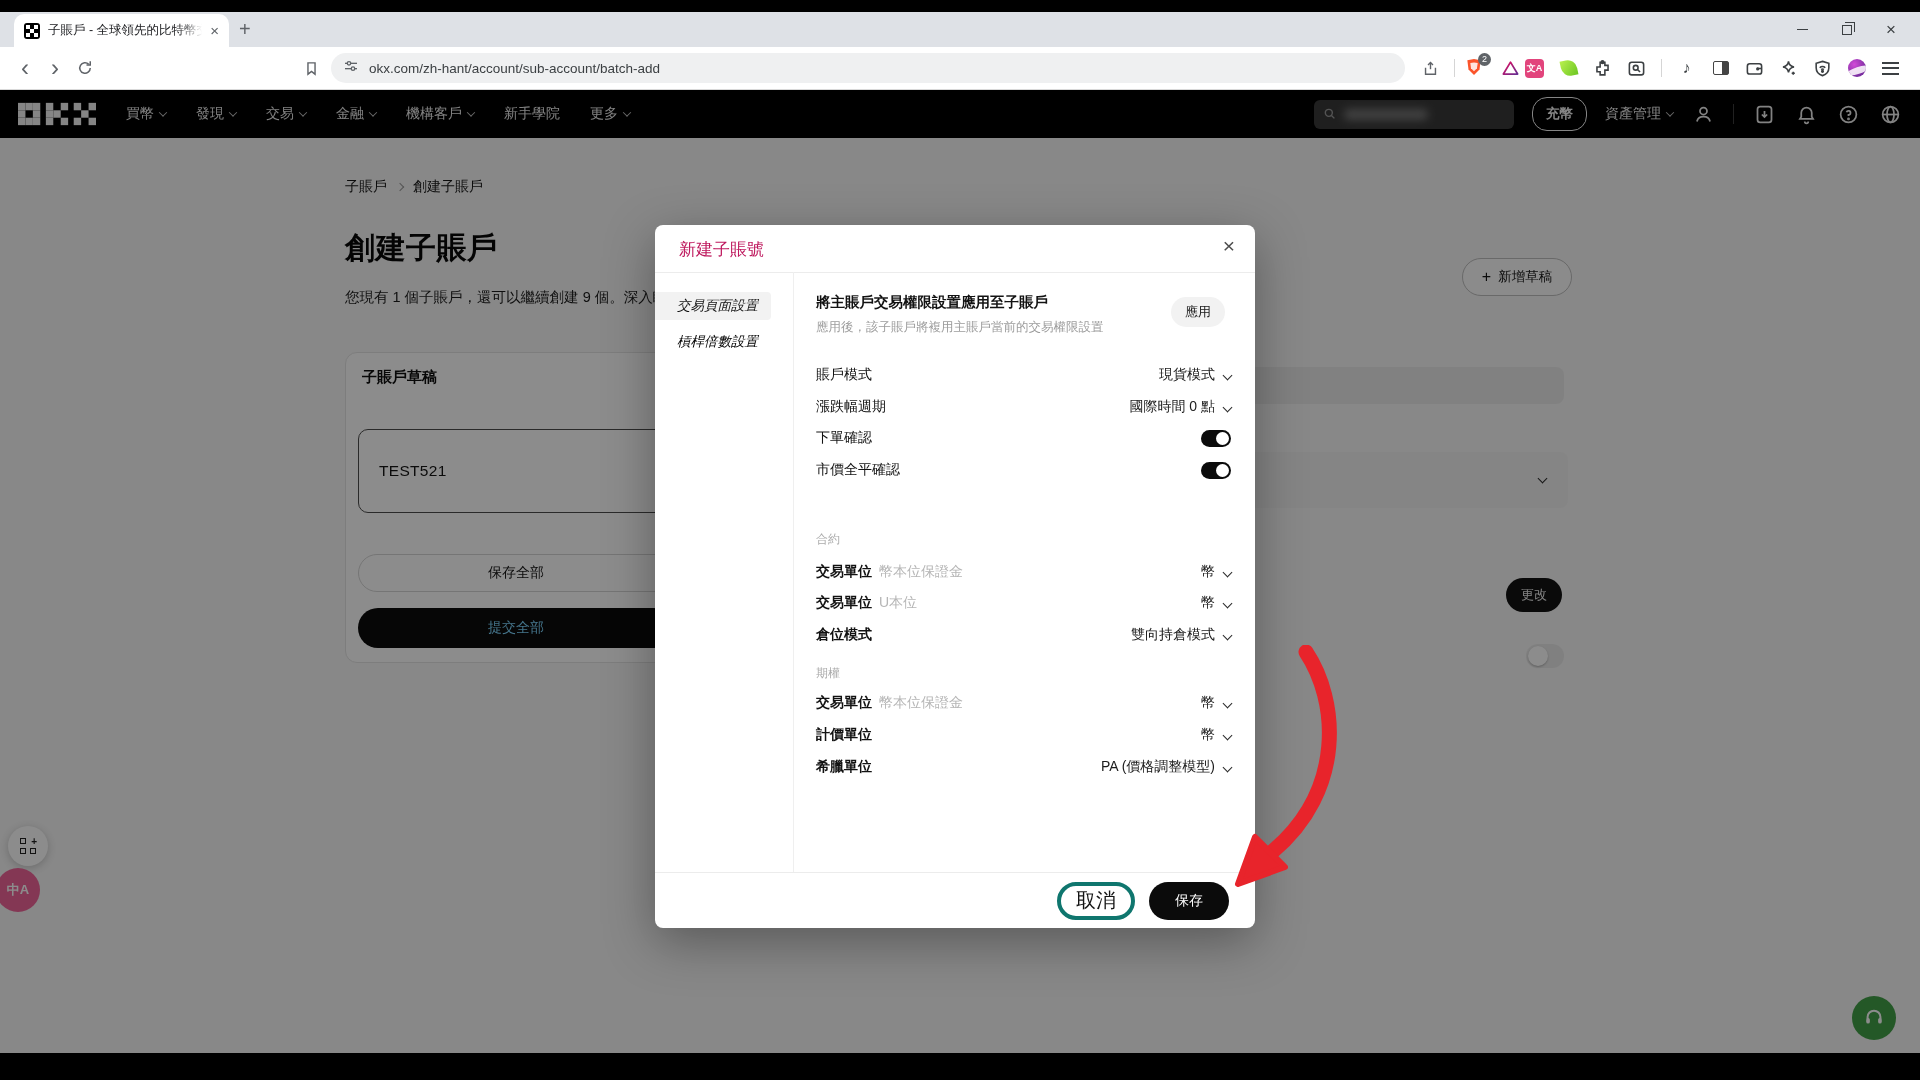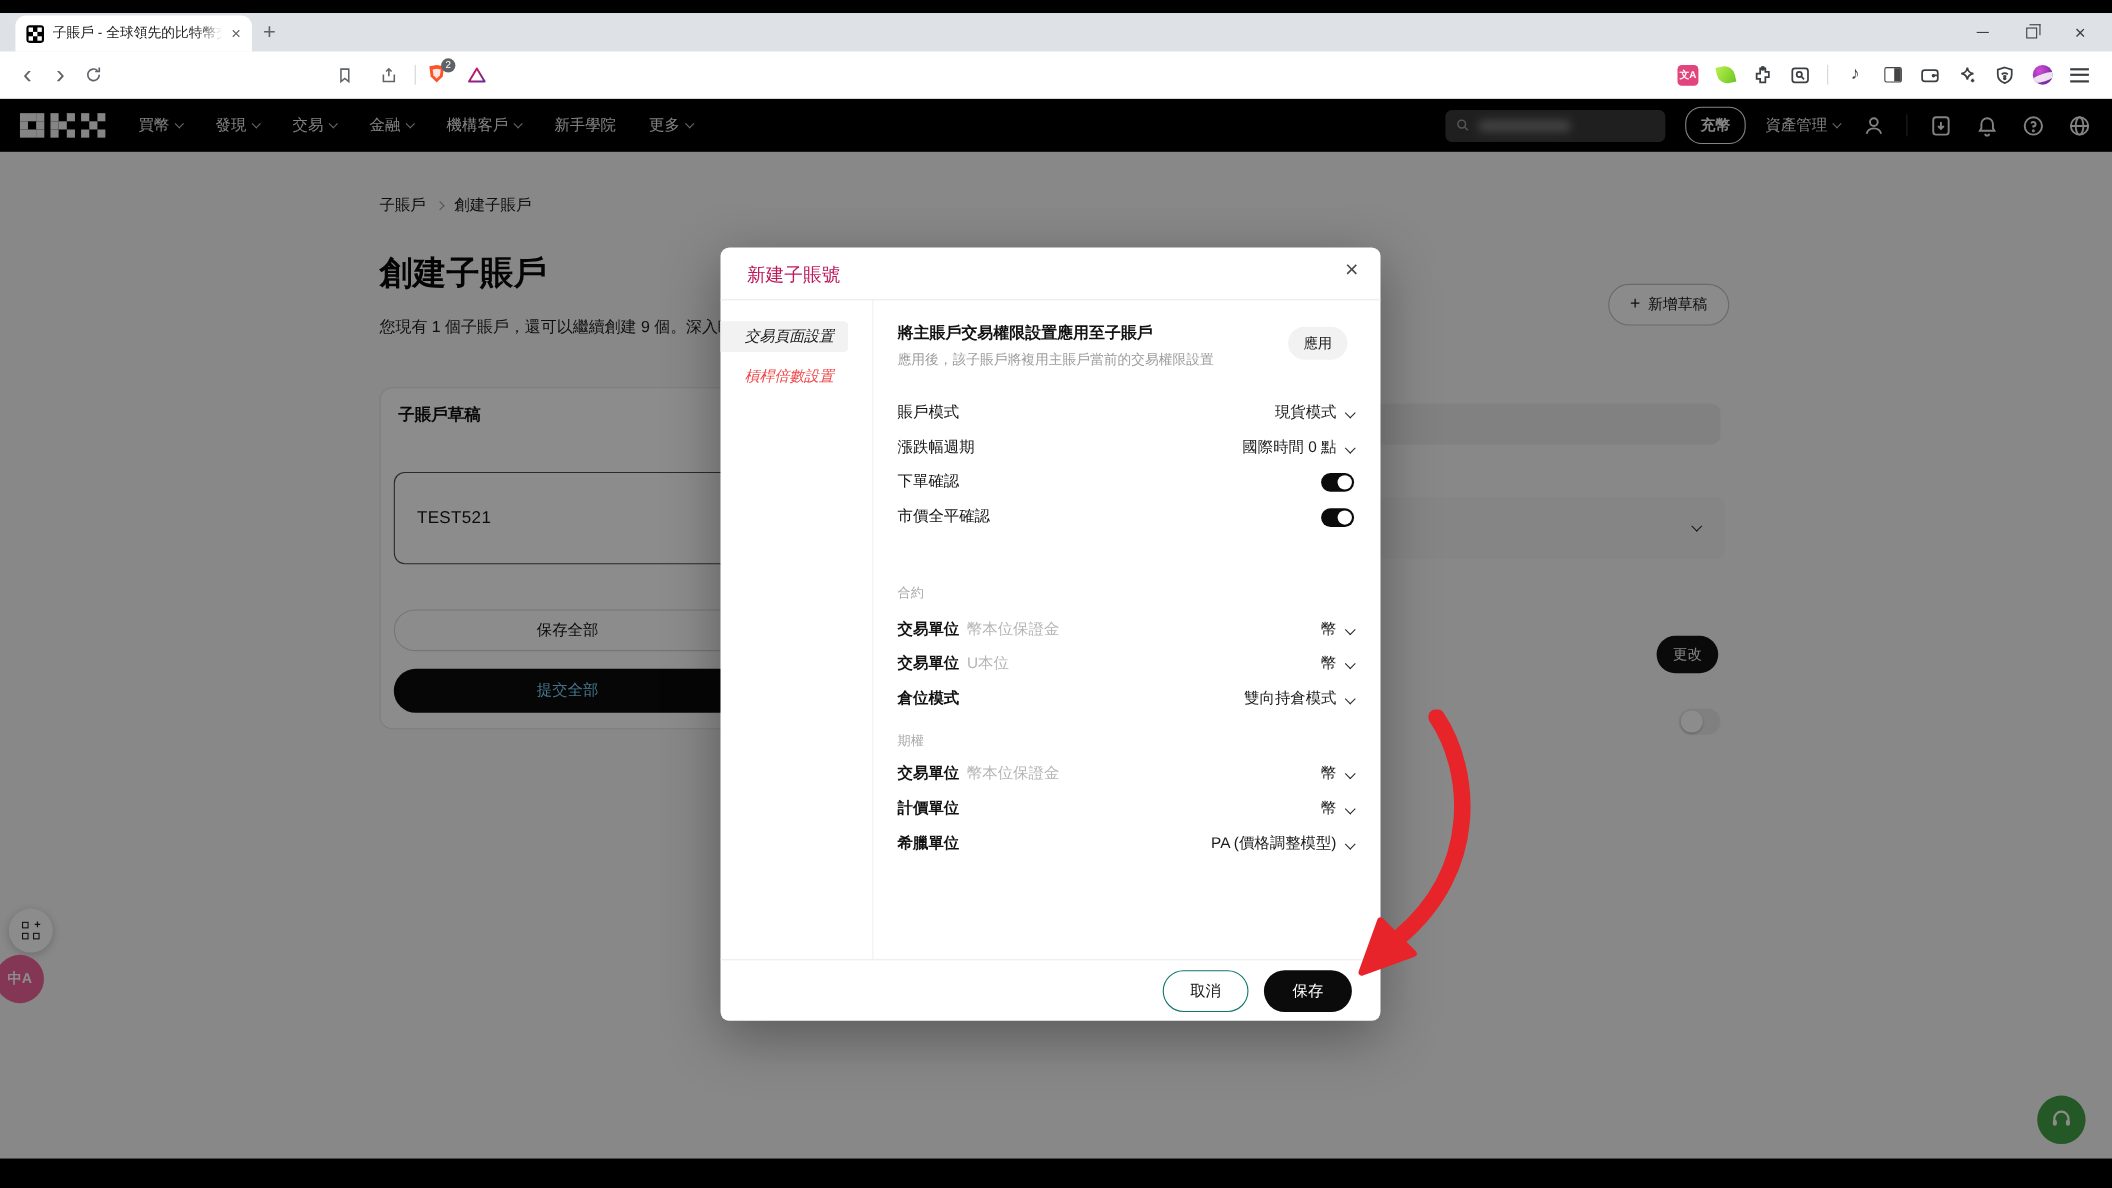--- a/index.html
+++ b/index.html
@@ -113,36 +113,36 @@
   .overlay { position:absolute; inset:0; background:rgba(0,0,0,.45); z-index:5; }
   .modal { position:absolute; left:655px; top:135px; width:600px; height:703px; background:#fff; border-radius:8px;
            box-shadow:0 14px 50px rgba(0,0,0,.35); z-index:10; }
   .m-title { position:absolute; left:24px; top:13px; font-size:17px; font-weight:400; color:#be185d; }
   .m-close { position:absolute; right:20px; top:10px; font-size:21px; color:#4c4c4c; line-height:1; }
   .m-hline { position:absolute; left:0; top:47px; width:100%; height:0; border-top:1px solid #ececec; }
   .m-vline { position:absolute; left:138px; top:47px; height:600px; width:0; border-left:1px solid #efefef; }
   .m-navitem { position:absolute; left:0; width:116px; height:28px; display:flex; align-items:center; padding-left:22px;
                font-size:13.5px; white-space:nowrap;font-style:italic; }
   .m-nav-active { top:67px; background:#f2f2f2; color:#141414; border-radius:0 4px 4px 0; }
-  .m-nav-idle { top:103px; color:#ef4444; }
+  .m-nav-idle { top:103px; color:#000000; }
   .m-apply-title { position:absolute; left:161px; top:68px; font-size:14.5px; font-weight:600; color:#121212; }
   .m-apply-desc { position:absolute; left:161px; top:94px; font-size:12.5px; color:#9c9c9c; }
   .m-apply-btn { position:absolute; right:30px; top:72px; width:54px; height:30px; background:#f2f2f2; border-radius:15px;
                  display:flex; align-items:center; justify-content:center; font-size:13px; color:#181818; font-weight:500; }
   .mrow { position:absolute; left:161px; right:24px; height:20px; display:flex; align-items:center; justify-content:space-between; }
   .mrow .lab { font-size:14px; color:#121212; font-weight:500; display:flex; gap:7px; align-items:center; }
   .mrow .hint { color:#b5b5b5; font-weight:400; }
   .mrow .val { font-size:14px; color:#1c1c1c; display:flex; align-items:center; }
   .msec { position:absolute; left:161px; height:16px; font-size:12px; color:#ababab; }
   .tog { width:30px; height:17px; border-radius:9px; background:#0b0b0b; position:relative; }
   .tog i { position:absolute; right:2px; top:2px; width:13px; height:13px; border-radius:50%; background:#fff; }
   .m-footer { position:absolute; left:0; right:0; top:647px; height:56px; border-top:1px solid #ececec;
               display:flex; align-items:center; justify-content:flex-end; gap:14px; padding-right:26px; }
-  .m-cancel { width:78px; height:38px; border:1px solid #0f766e; border-radius:19px; background:#fff;
-              display:flex; align-items:center; justify-content:center; font-size:14px; color:#141414; }
+  .m-cancel { width:78px; height:38px; border:4px solid #0f766e; border-radius:19px; background:#fff;
+              display:flex; align-items:center; justify-content:center; font-size:20px; color:#141414; }
   .m-save { width:80px; height:38px; border-radius:19px; background:#0b0b0b; display:flex; align-items:center;
             justify-content:center; font-size:14px; color:#fff; }
 
   .arrow-svg { position:absolute; left:1200px; top:555px; z-index:20; }
   .bottombar { position:absolute; top:1053px; left:0; width:1920px; height:27px; background:#000; }
 </style>
 </head>
 <body>
 
 <div class="screen">
@@ -177,20 +177,31 @@
           <path d="M19 12a7 7 0 1 1-2-4.9" fill="none" stroke="#5f6368" stroke-width="2"></path>
           <path d="M19 3v5h-5" fill="none" stroke="#5f6368" stroke-width="2"></path>
         </svg>
     </span>
     <span class="tb-spacer"></span>
     <span class="tb-ic">
       <svg width="17" height="17" viewBox="0 0 24 24">
           <path d="M7 4h10v16l-5-4-5 4z" fill="none" stroke="#5f6368" stroke-width="2"></path>
         </svg>
     </span>
+    <div class="addrbar">
+      <span>
+        <svg width="16" height="16" viewBox="0 0 24 24" stroke="#5f6368" stroke-width="2" fill="none">
+          <line x1="3" y1="8" x2="21" y2="8"></line>
+            <circle cx="9" cy="8" r="2.6" fill="#eff0f1"></circle>
+          <line x1="3" y1="16" x2="21" y2="16"></line>
+            <circle cx="15" cy="16" r="2.6" fill="#eff0f1"></circle>
+        </svg>
+      </span>
+      <span class="url">okx.com/zh-hant/account/sub-account/batch-add</span>
+    </div>
     <div class="after-addr">
       <span class="tb-ic">
         <svg width="17" height="17" viewBox="0 0 24 24" fill="none" stroke="#5f6368" stroke-width="2">
           <path d="M5 11v9h14v-9"></path>
             <path d="M12 13V4"></path>
             <path d="M8.5 7 12 3.5 15.5 7"></path>
         </svg>
       </span>
       <span class="vline"></span>
       <span class="shield-wrap">

